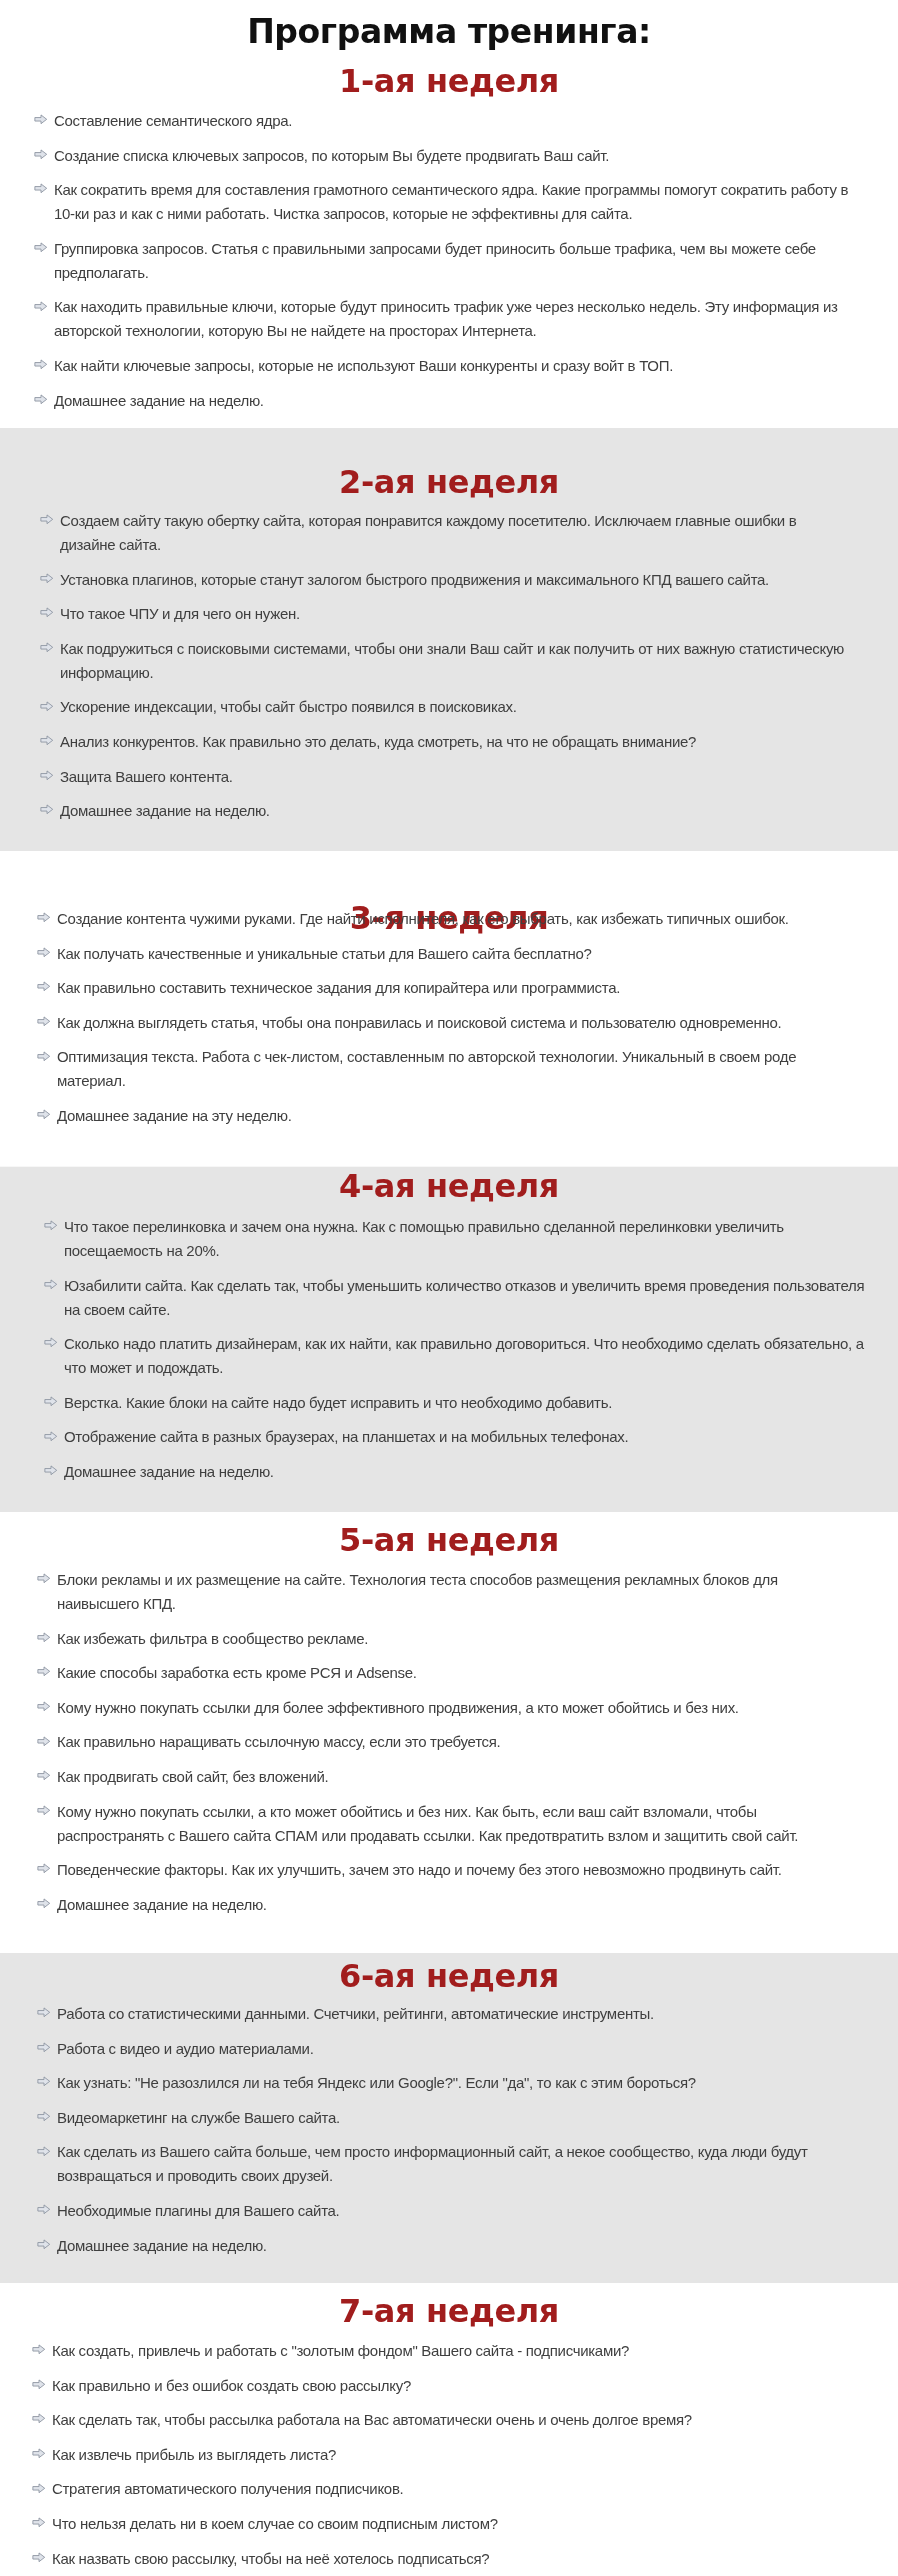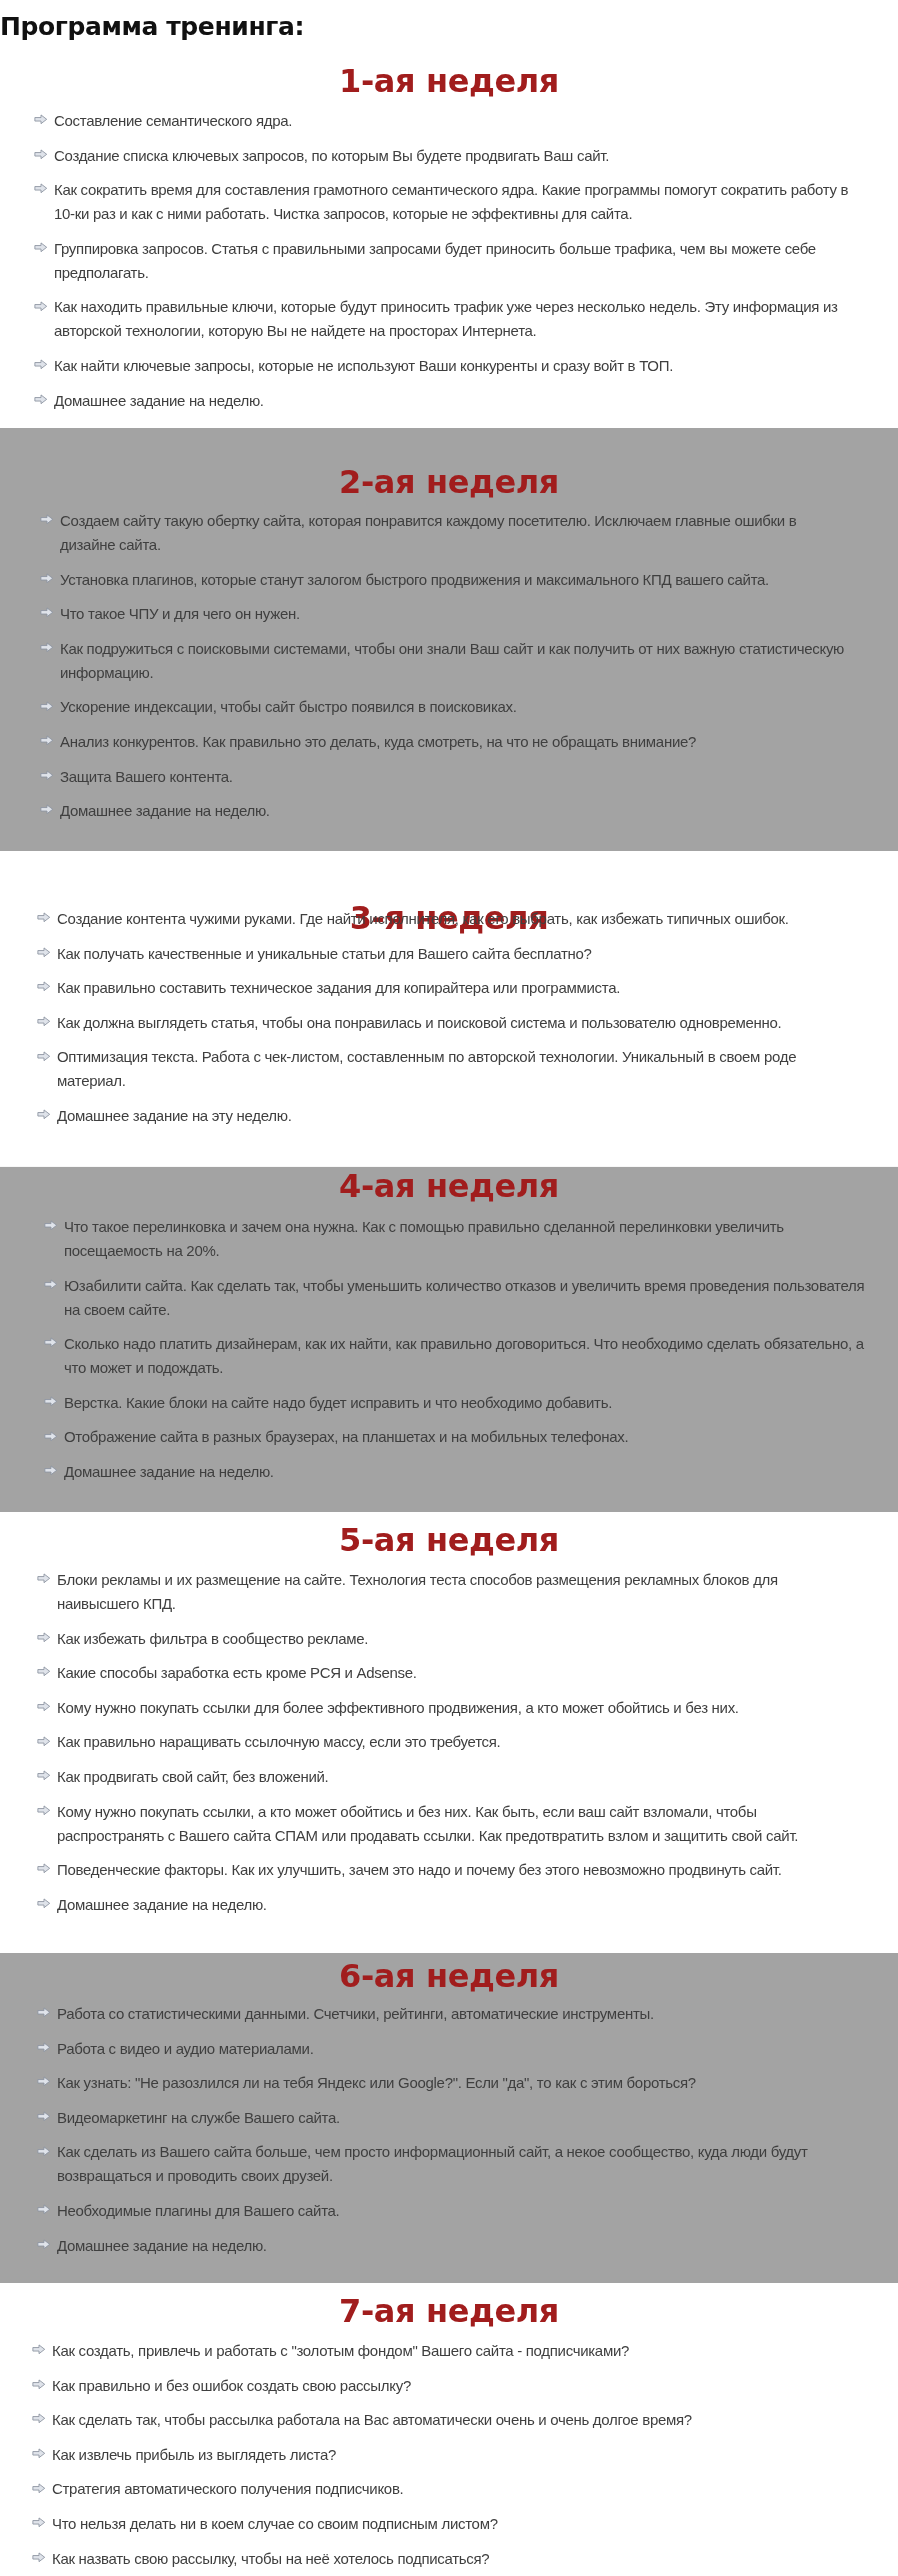--- a/index.html
+++ b/index.html
@@ -11,28 +11,29 @@
       font-family: "Liberation Sans", sans-serif;
       color: #3a3a3a;
       position: relative;
     }
     .section {
       position: absolute;
       left: 0;
       width: 898px;
       box-sizing: border-box;
     }
-    .section.gray { background: #a3a3a3; }
+    .section.gray { background: #e5e5e5; }
     .section.gray.topline { border-top: 1.8px solid #f7f7f7; }
     .page-title {
       position: absolute;
       left: 0; width: 898px;
+      text-align: center;
       font-family: "DejaVu Sans", sans-serif;
       font-weight: bold;
-      font-size: 25px;
+      font-size: 33px;
       color: #111111;
       letter-spacing: -0.4px;
       margin: 0;
     }
     .week-heading {
       position: absolute;
       left: 0; width: 898px;
       text-align: center;
       font-family: "DejaVu Sans", sans-serif;
       font-weight: bold;

